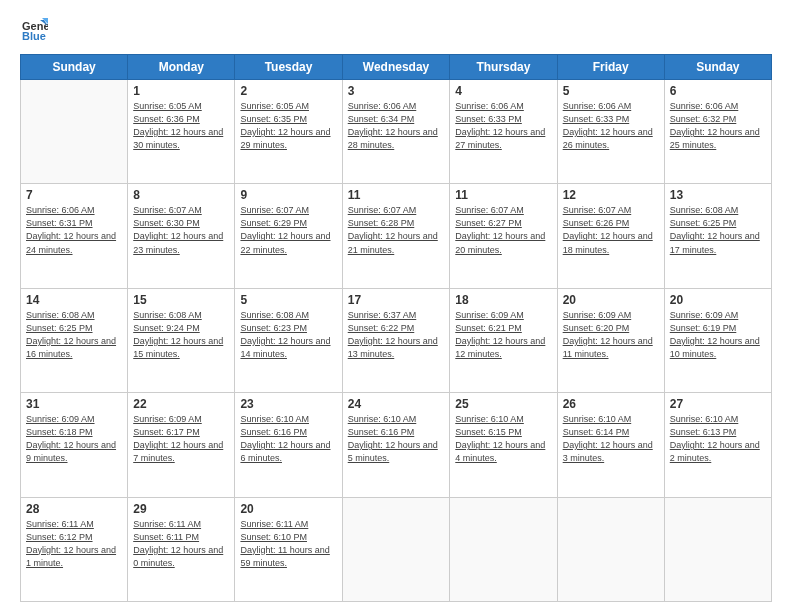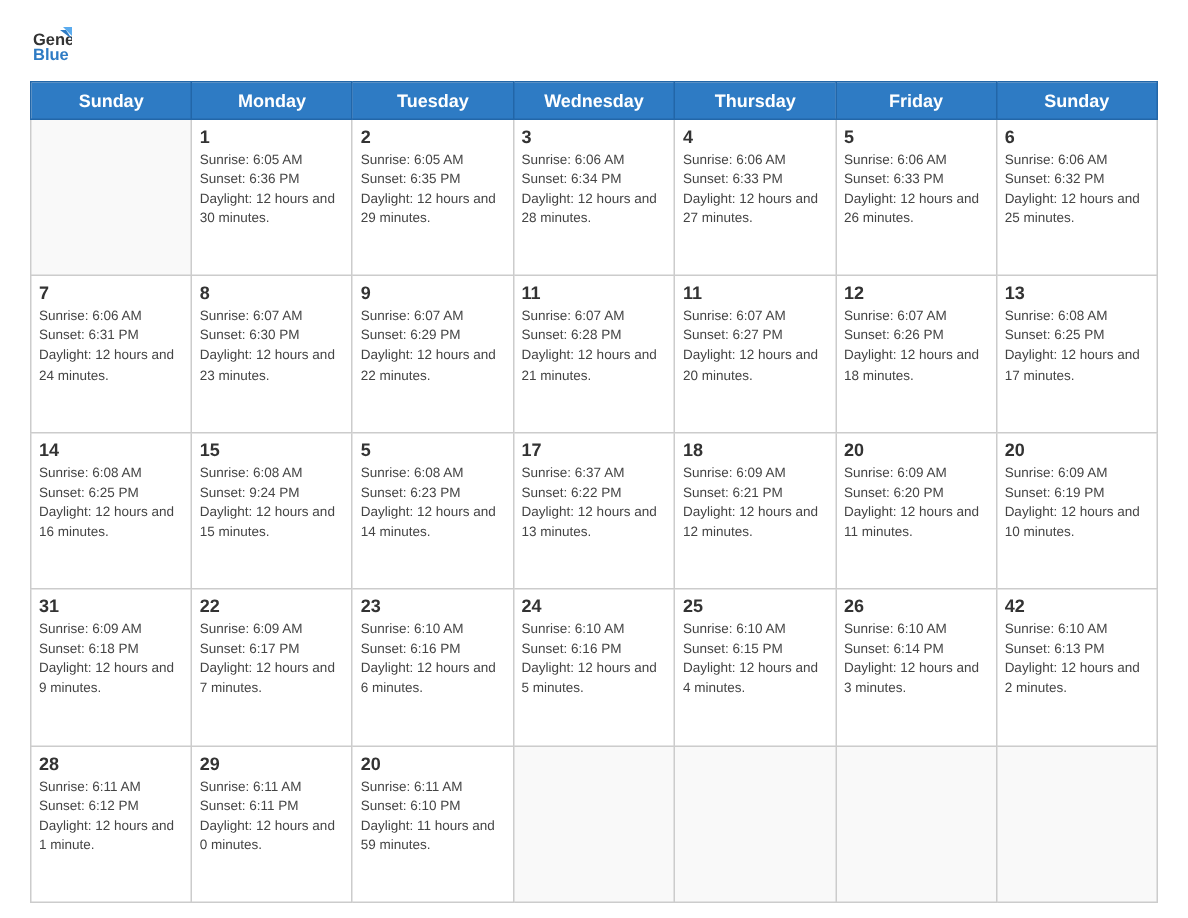--- a/index.html
+++ b/index.html
@@ -89,20 +89,21 @@
       font-size: 12px;
       font-weight: bold;
       color: #333;
       display: block;
       margin-bottom: 2px;
     }
     .day-info {
       font-size: 9px;
       color: #444;
       line-height: 1.45;
+      text-decoration: underline;
     }
     .calendar tr.week-row td {
       height: 84px;
     }
   </style>
 </head>
 <body>
 
 <div class="page">
   <div class="header">
@@ -321,21 +322,21 @@
 and 4 minutes.</div>
           </td>
           <td>
             <span class="day-number">26</span>
             <div class="day-info">Sunrise: 6:10 AM
 Sunset: 6:14 PM
 Daylight: 12 hours
 and 3 minutes.</div>
           </td>
           <td>
-            <span class="day-number">42</span>
+            <span class="day-number">27</span>
             <div class="day-info">Sunrise: 6:10 AM
 Sunset: 6:13 PM
 Daylight: 12 hours
 and 2 minutes.</div>
           </td>
         </tr>
         <tr class="week-row">
           <td>
             <span class="day-number">28</span>
             <div class="day-info">Sunrise: 6:11 AM

